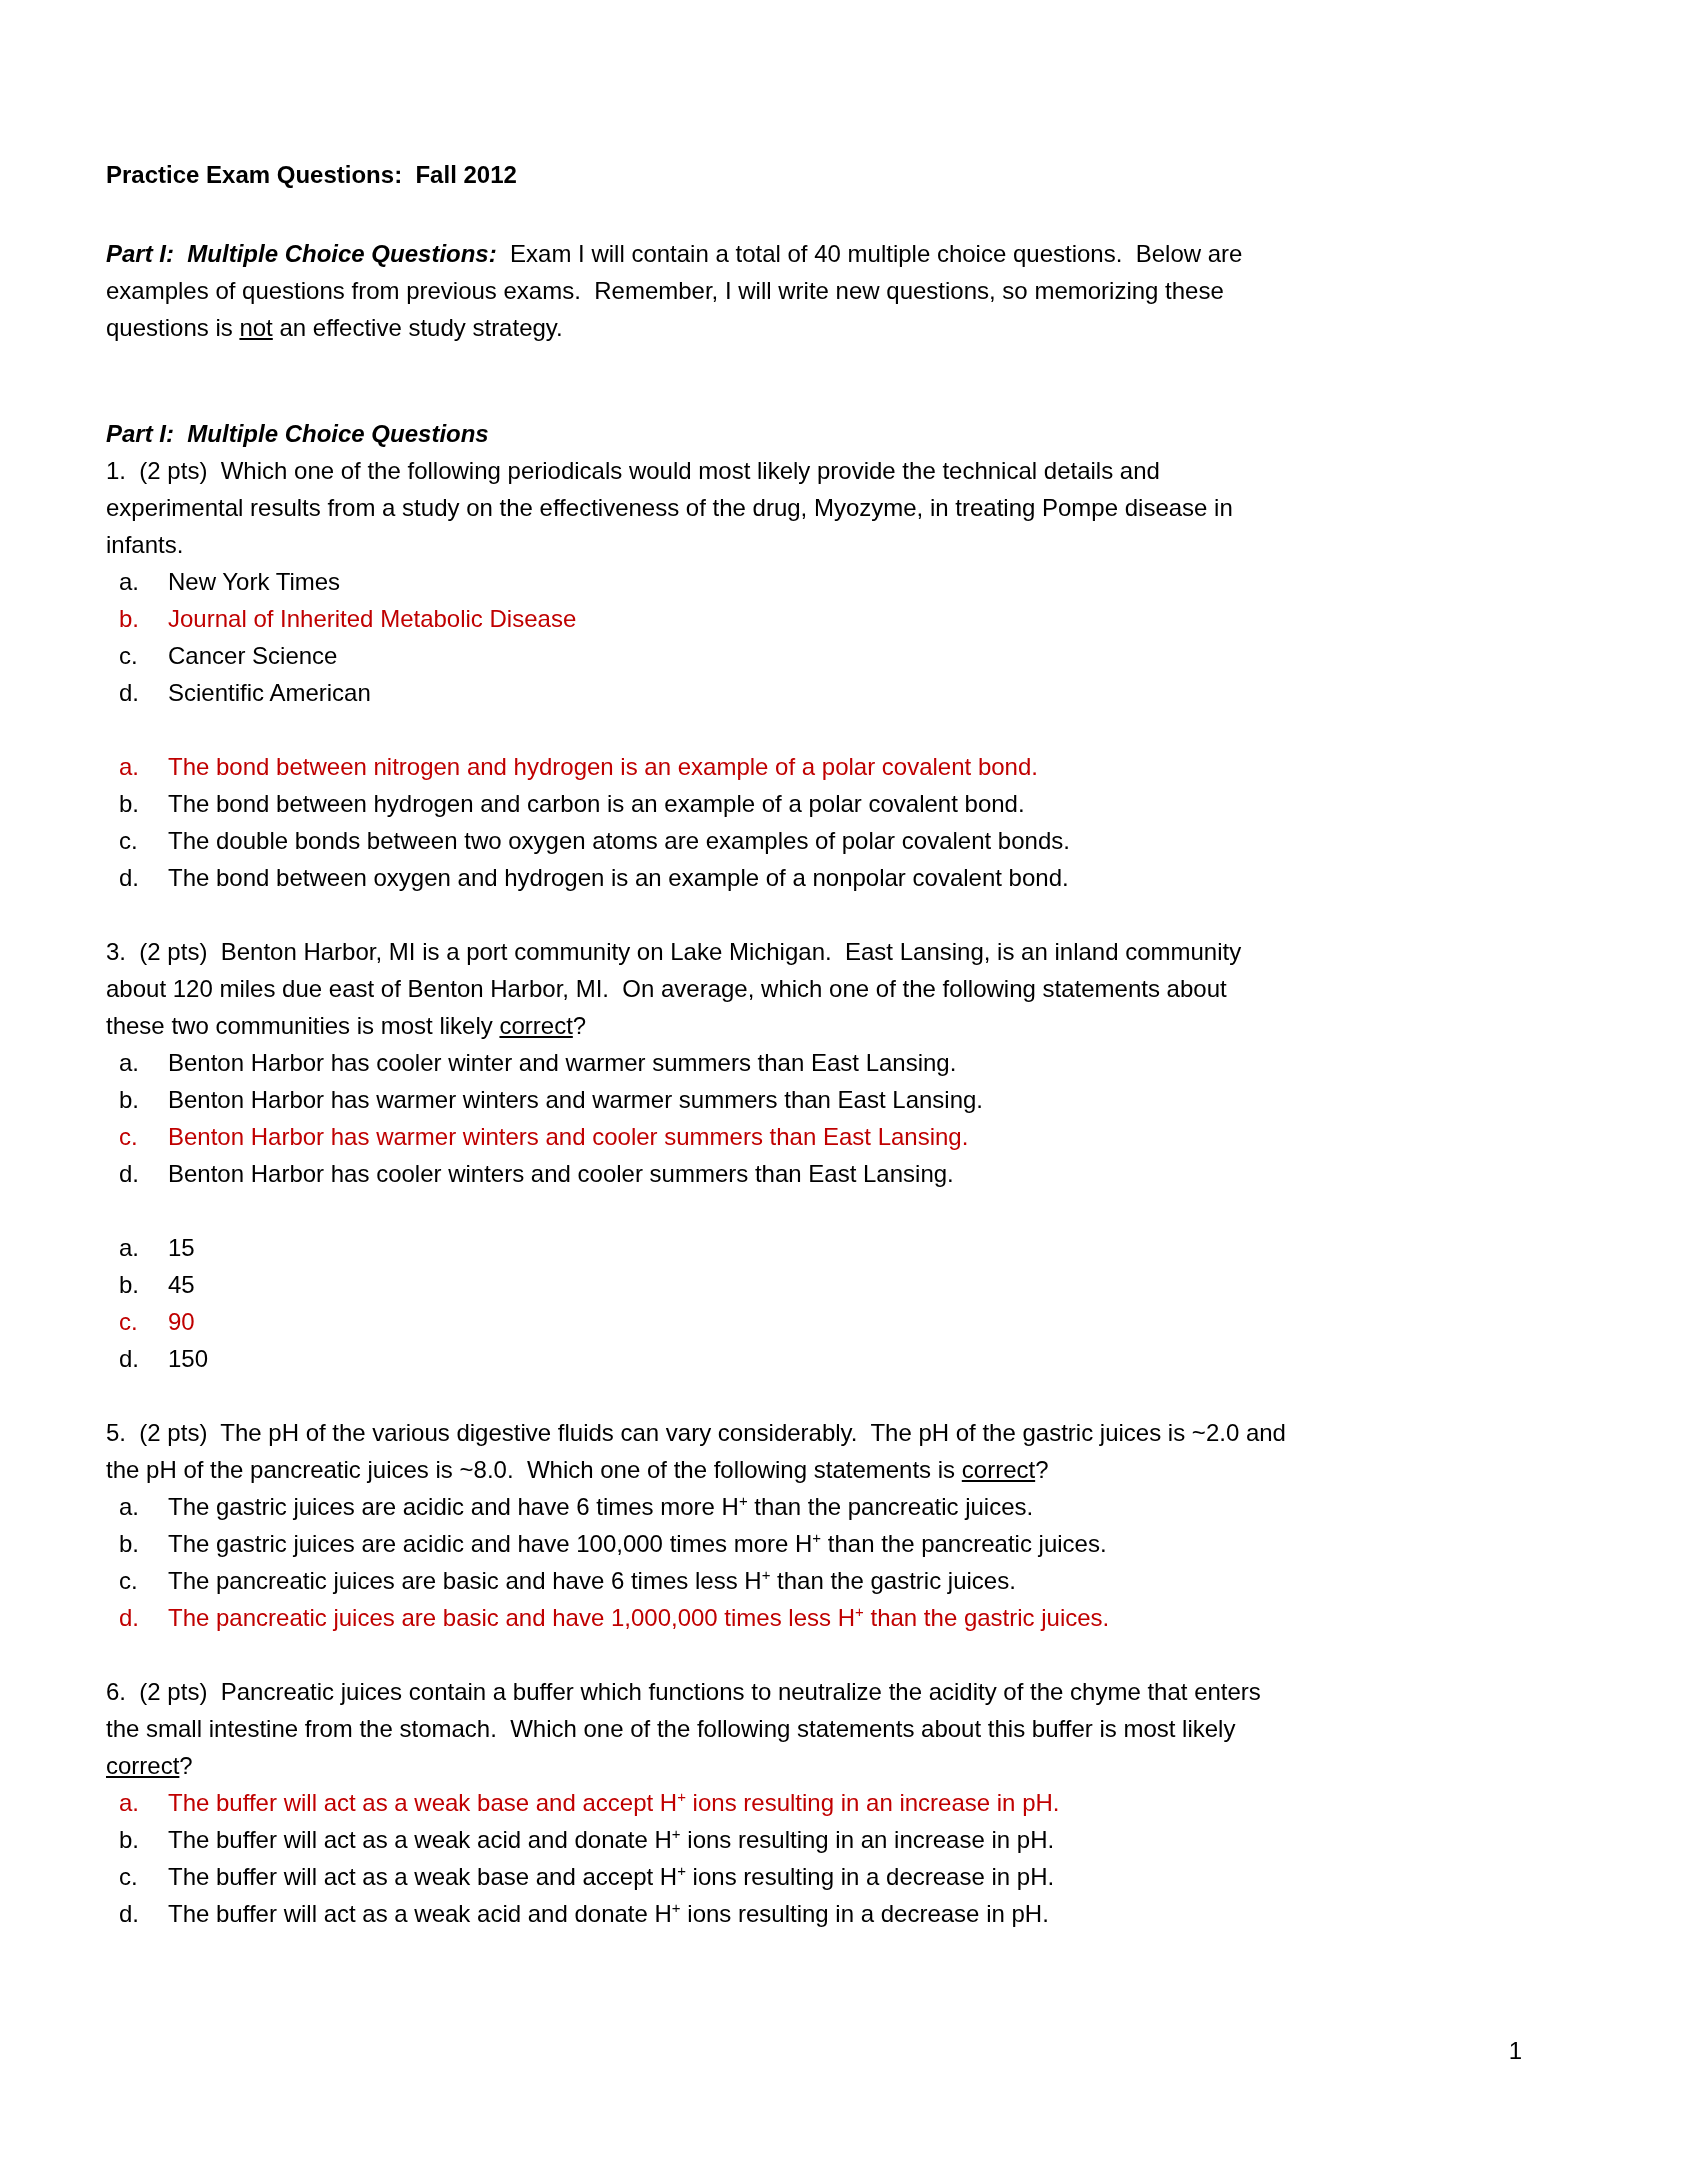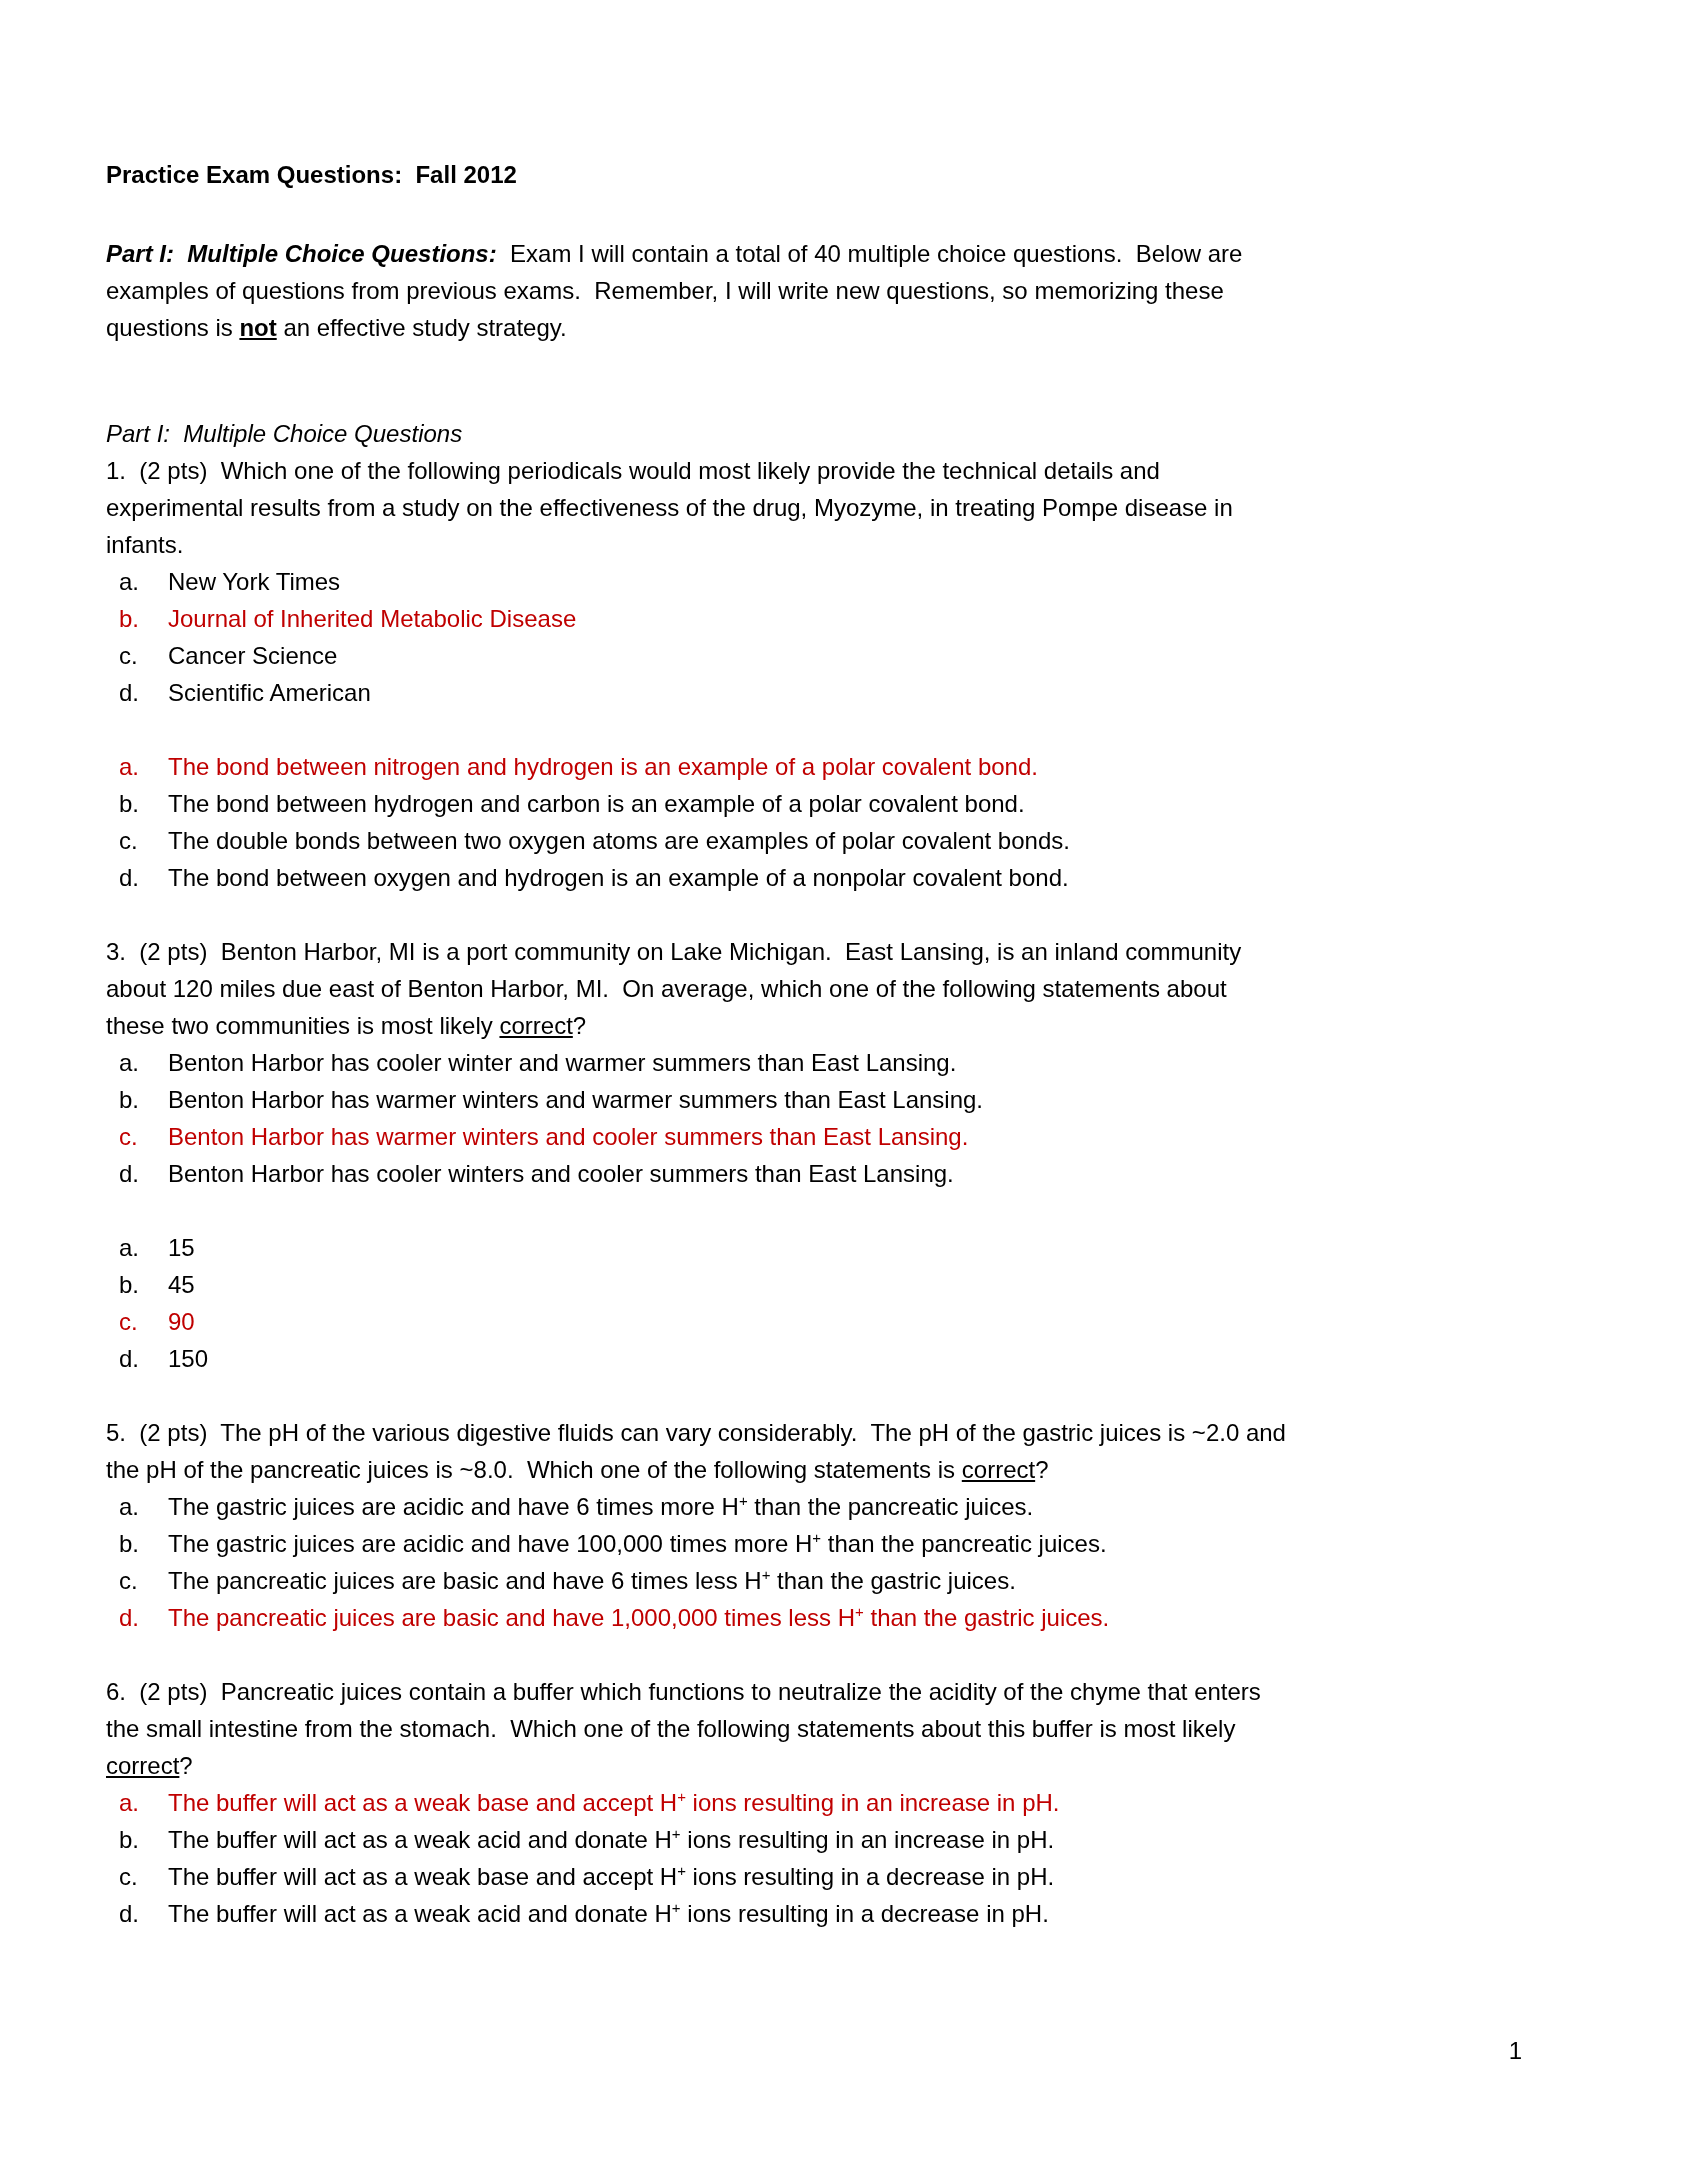--- a/index.html
+++ b/index.html
@@ -9,23 +9,23 @@
     font-size:24px;line-height:37px;color:#000;
   }
   .page{
     position:relative;width:1683px;height:2178px;
     padding:156px 112px 0 106px;box-sizing:border-box;overflow:hidden;
   }
   .pre{white-space:pre-wrap;}
   .doc-title{font-weight:bold;margin:0 0 42px 0;}
   .intro{margin:0;}
   .bi{font-weight:bold;font-style:italic;text-align:center;}
-  .bu{font-weight:bold;text-decoration:underline;}
+  .bu{font-weight:normal;text-decoration:underline;}
   .u{text-decoration:underline;}
-  .section-heading{font-weight:normal;font-style:italic;margin:69px 0 0 0;}
+  .section-heading{font-weight:bold;font-style:italic;margin:69px 0 0 0;}
   .question{margin:0 0 37px 0;}
   .question .stem{margin:0;white-space:pre-wrap;}
   .options{margin:0;}
   .option{display:flex;margin-left:13px;}
   .option .letter{flex:0 0 49px;}
   .option .text{flex:1;white-space:pre-wrap;}
   .red{color:#C00000;}
   sub,sup{line-height:0;font-size:15px;}
   sup{vertical-align:super;}
   sub{vertical-align:sub;}

